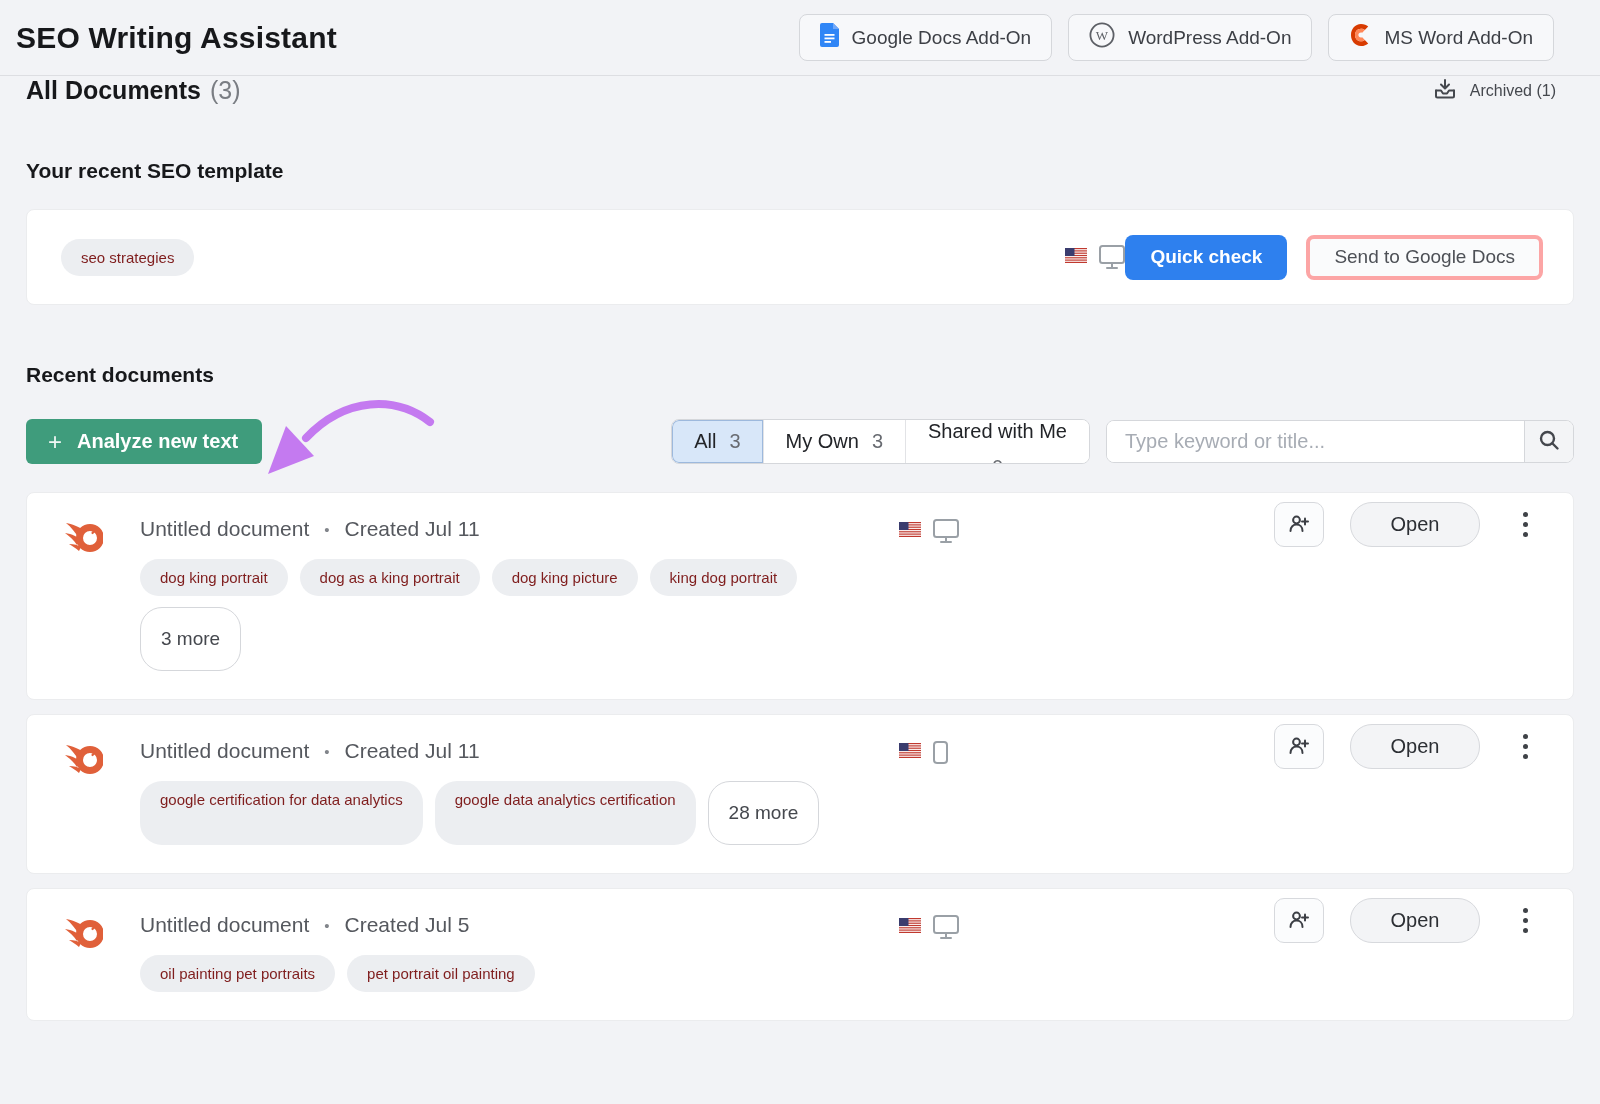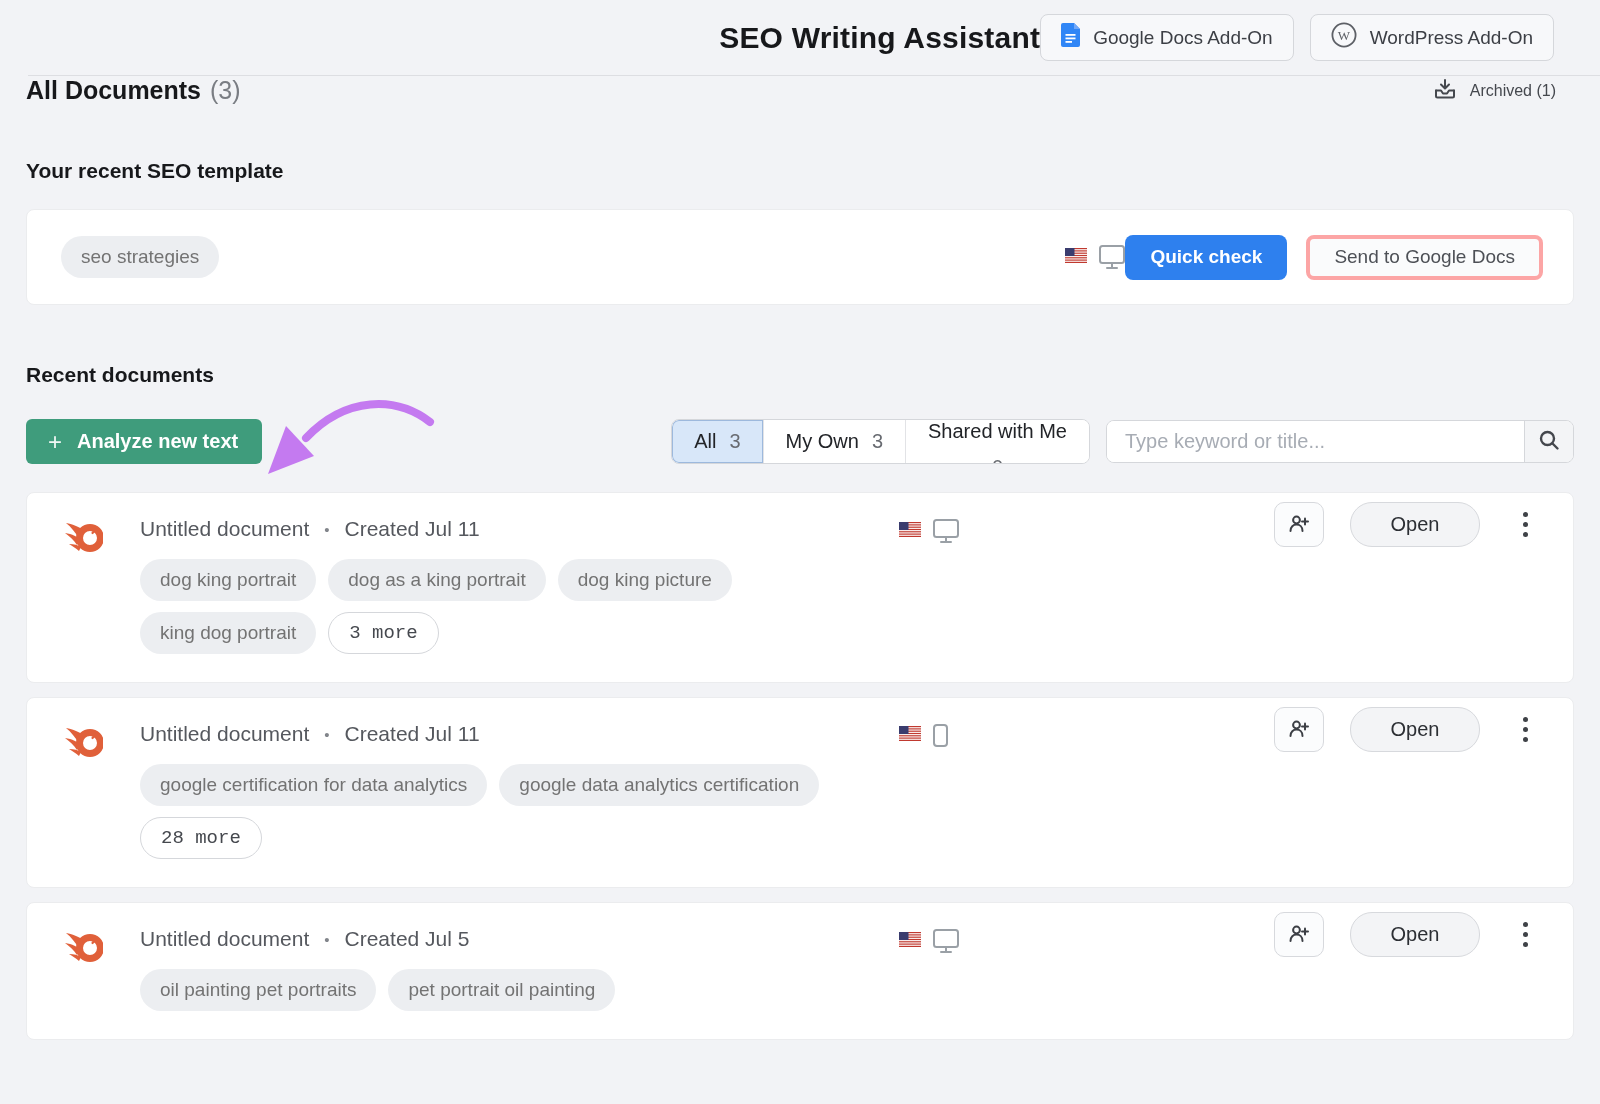--- a/index.html
+++ b/index.html
@@ -1,21 +1,21 @@
 <!DOCTYPE html>
 <html><head>
 <meta charset="utf-8">
 <style>
   * { box-sizing: border-box; }
   body { margin:0; background:#f2f3f6; font-family:"Liberation Sans", sans-serif; }
   .page { width:1600px; height:1104px; position:relative; overflow:hidden; }
 
   
-  .topbar { display:flex; align-items:center; justify-content:flex-end;
-            padding:14px 46px 14px 28px; border-bottom:1px solid #dddee2;margin-left:28px; }
+  .topbar { display:flex; align-items:center; justify-content:space-between;
+            padding:14px 46px 14px 16px; border-bottom:1px solid #dddee2; }
   .page-title { font-size:30px; font-weight:700; color:#17181b; margin:0; letter-spacing:.2px; }
   .addons { display:flex; gap:16px; }
   .addon-btn { display:flex; align-items:center; gap:13px; background:#f7f8fa;
                border:1px solid #d5d7db; border-radius:8px; padding:0 20px; height:47px;
                font-size:19px; color:#3c3f45; cursor:pointer; font-family:inherit; }
 
   .content { padding:0 26px; position:relative; }
 
   
   .docs-header { display:flex; justify-content:space-between; align-items:center;
@@ -25,21 +25,21 @@
   .archived-btn { display:flex; gap:13px; align-items:center; font-size:16px; color:#45484e;
                   background:none; border:none; cursor:pointer; font-family:inherit; padding:0; }
 
   .section-h { font-size:21px; font-weight:700; color:#17181b; margin:54px 0 0 0; }
   .section-h.recent { margin-top:58px; }
 
   
   .card { background:#fff; border:1px solid #ebecee; border-radius:8px; }
   .template-card { margin-top:26px; height:96px; display:flex; align-items:center;
                    padding:0 30px 0 34px; }
-  .tag { background:#eceef1; color:#737373; font-size:19px; padding:10px 20px;
+  .tag { background:#eceef1; color:#7f1d1d; font-size:15px; padding:10px 20px;
          border-radius:22px; white-space:nowrap; display:inline-block; }
   .template-right { margin-left:auto; display:flex; align-items:center; }
   .device-icon { margin-left:12px; display:flex; align-items:center; }
   .btn-primary { background:#2e80ee; color:#fff; font-size:19px; font-weight:700;
                  border:none; border-radius:8px; height:45px; padding:0 25px; cursor:pointer;
                  font-family:inherit; }
   .btn-secondary { margin-left:19px; background:#fafbfc; border:4px solid #fca5a5; border-radius:8px;
                    height:45px; padding:0 24px; font-size:19px; color:#4d5056; cursor:pointer;
                    font-family:inherit; }
 
@@ -65,21 +65,21 @@
                 display:flex; align-items:center; justify-content:center; cursor:pointer; }
 
   
   .doc-card { position:relative; margin-top:14px; padding:24px 24px 28px 113px; }
   .doc-card.first { margin-top:28px; }
   .semrush-logo { position:absolute; left:38px; top:24px; }
   .doc-title-row { display:flex; align-items:center; gap:15px; font-size:21px; color:#55585e; }
   .dot { color:#82858b; font-size:15px; }
   .doc-tags { margin-top:18px; display:flex; flex-wrap:wrap; gap:11px 12px; max-width:745px; }
   .more-pill { background:#fff; border:1px solid #d5d7db; color:#45484e; font-size:19px;
-               padding:9px 20px; border-radius:22px; cursor:pointer; font-family:Liberation Mono, monospace; }
+               padding:20px 20px; border-radius:22px; cursor:pointer; font-family:Liberation Sans, sans-serif; }
   .doc-meta { position:absolute; left:872px; top:26px; display:flex; align-items:center; }
   .doc-actions { position:absolute; top:9px; right:40px; display:flex; align-items:center; }
   .adduser-btn { width:50px; height:45px; background:#fbfcfd; border:1px solid #d7d9dd;
                  border-radius:10px; display:flex; align-items:center; justify-content:center;
                  cursor:pointer; }
   .btn-open { margin-left:26px; width:130px; height:45px; border-radius:22px; background:#f3f4f6;
               border:1px solid #d7d9dd; font-size:20px; color:#2c2f34; cursor:pointer;
               font-family:inherit; }
   .kebab-btn { margin-left:38px; background:none; border:none; display:flex; flex-direction:column;
                gap:5px; cursor:pointer; padding:6px 5px; }
@@ -146,20 +146,29 @@
       </button>
       <button class="addon-btn">
         <span>
           <svg width="26" height="26" viewBox="0 0 26 26">
               <circle cx="13" cy="13" r="11.6" fill="none" stroke="#5d6066" stroke-width="1.8"></circle>
               <text x="13" y="17.6" text-anchor="middle" font-size="13" fill="#5d6066" font-family="Liberation Serif, serif">W</text>
             </svg>
         </span>
         <span>WordPress Add-On</span>
       </button>
+      <button class="addon-btn">
+        <span>
+          <svg width="22" height="24" viewBox="0 0 22 24">
+              <path fill="#d83b01" d="M12 1 C6 1 2 6.2 2 12 s4 11 10 11 c3.2 0 5.6-1.1 7.2-2.6 l-3.4-3.5 c-1 .9-2.3 1.4-3.8 1.4 -3.6 0-6-2.9-6-6.3 s2.4-6.3 6-6.3 c1.5 0 2.8 .5 3.8 1.4 l3.4-3.5 C17.6 2.1 15.2 1 12 1 Z"></path>
+              <path fill="#ff8656" d="M12 5.7 c-3.6 0-6 2.9-6 6.3 s2.4 6.3 6 6.3 c1.5 0 2.8-.5 3.8-1.4 l-2.6-2.7 c-.4 .2-.8 .3-1.2 .3 -1.6 0-2.6-1.2-2.6-2.5 s1-2.5 2.6-2.5 c.4 0 .8 .1 1.2 .3 l2.6-2.7 C14.8 6.2 13.5 5.7 12 5.7 Z"></path>
+            </svg>
+        </span>
+        <span>MS Word Add-On</span>
+      </button>
     </div>
   </header>
 
   <div class="content">
 
     <div class="docs-header">
       <div>
         <span class="h-all">All Documents</span><span class="h-count">(3)</span>
       </div>
       <button class="archived-btn">

